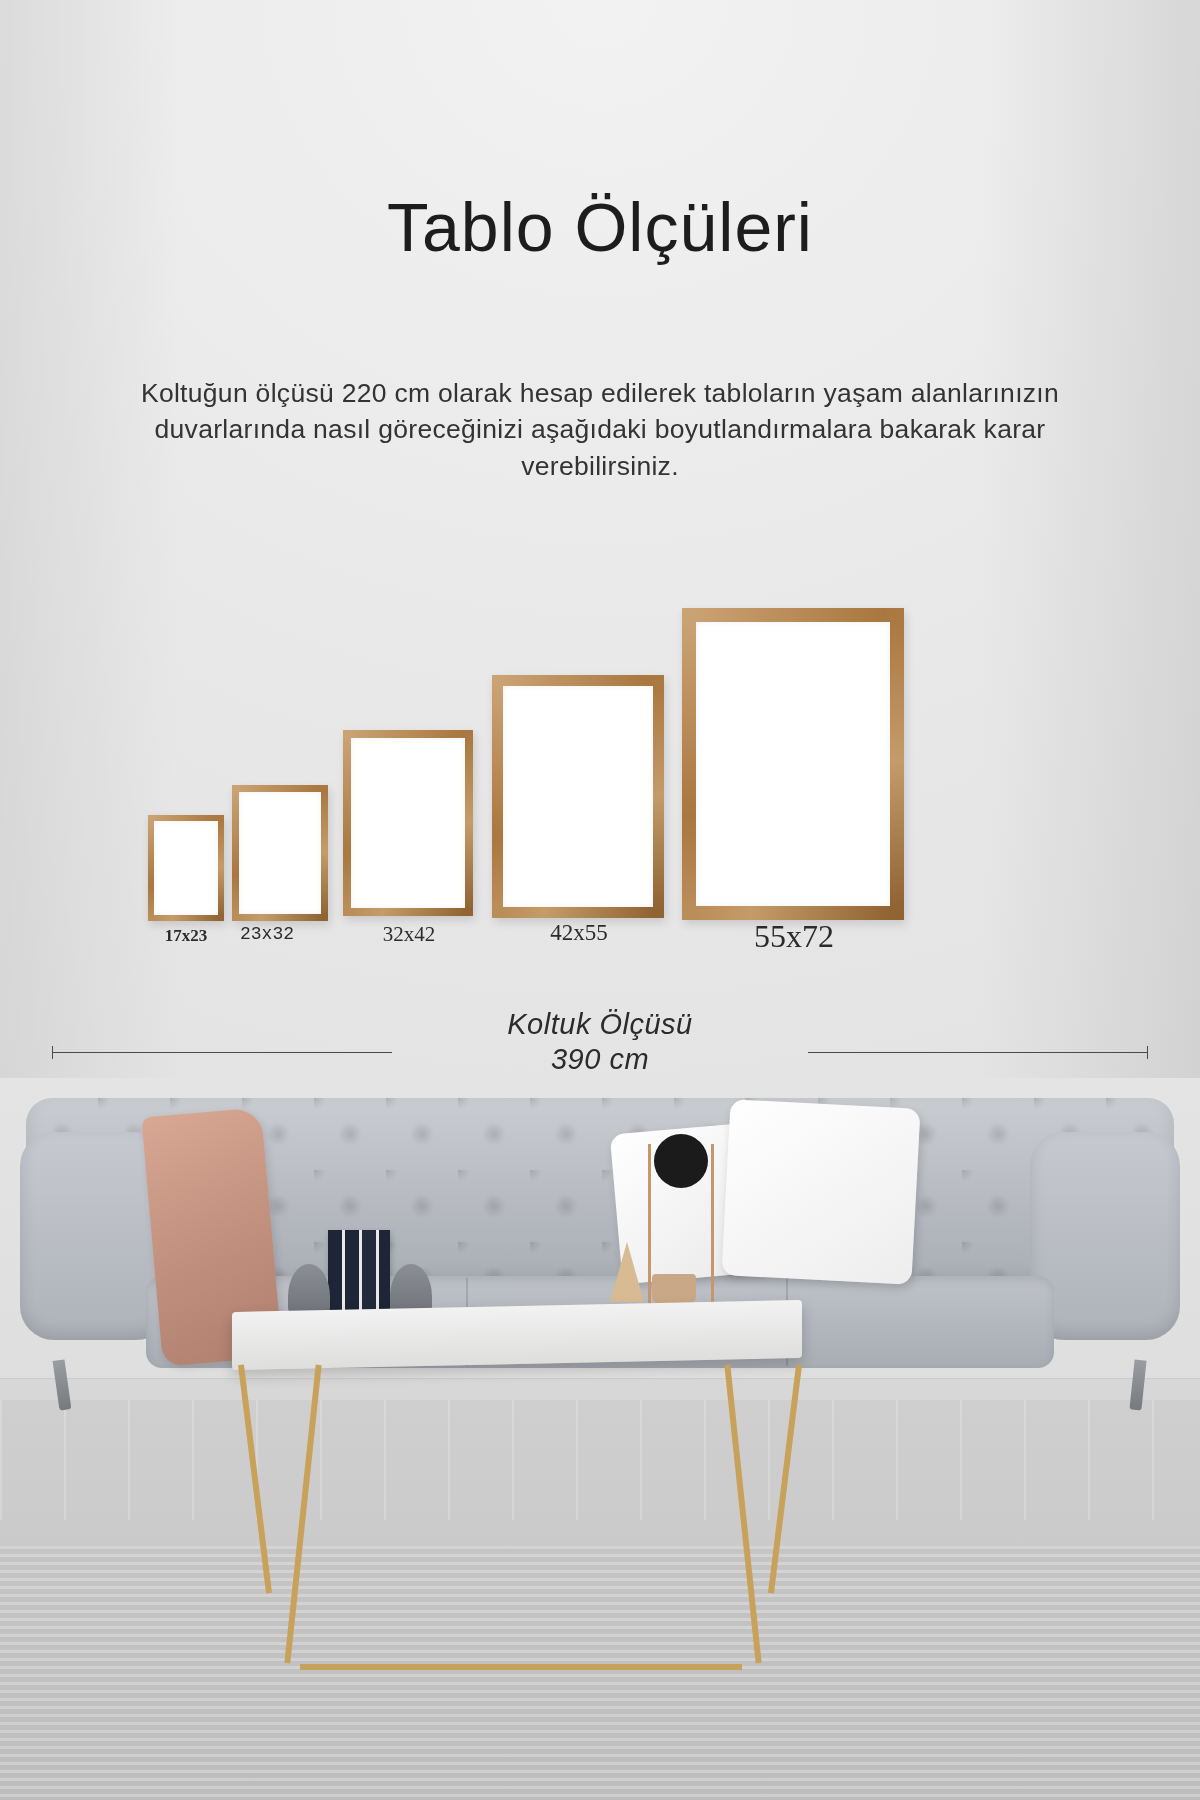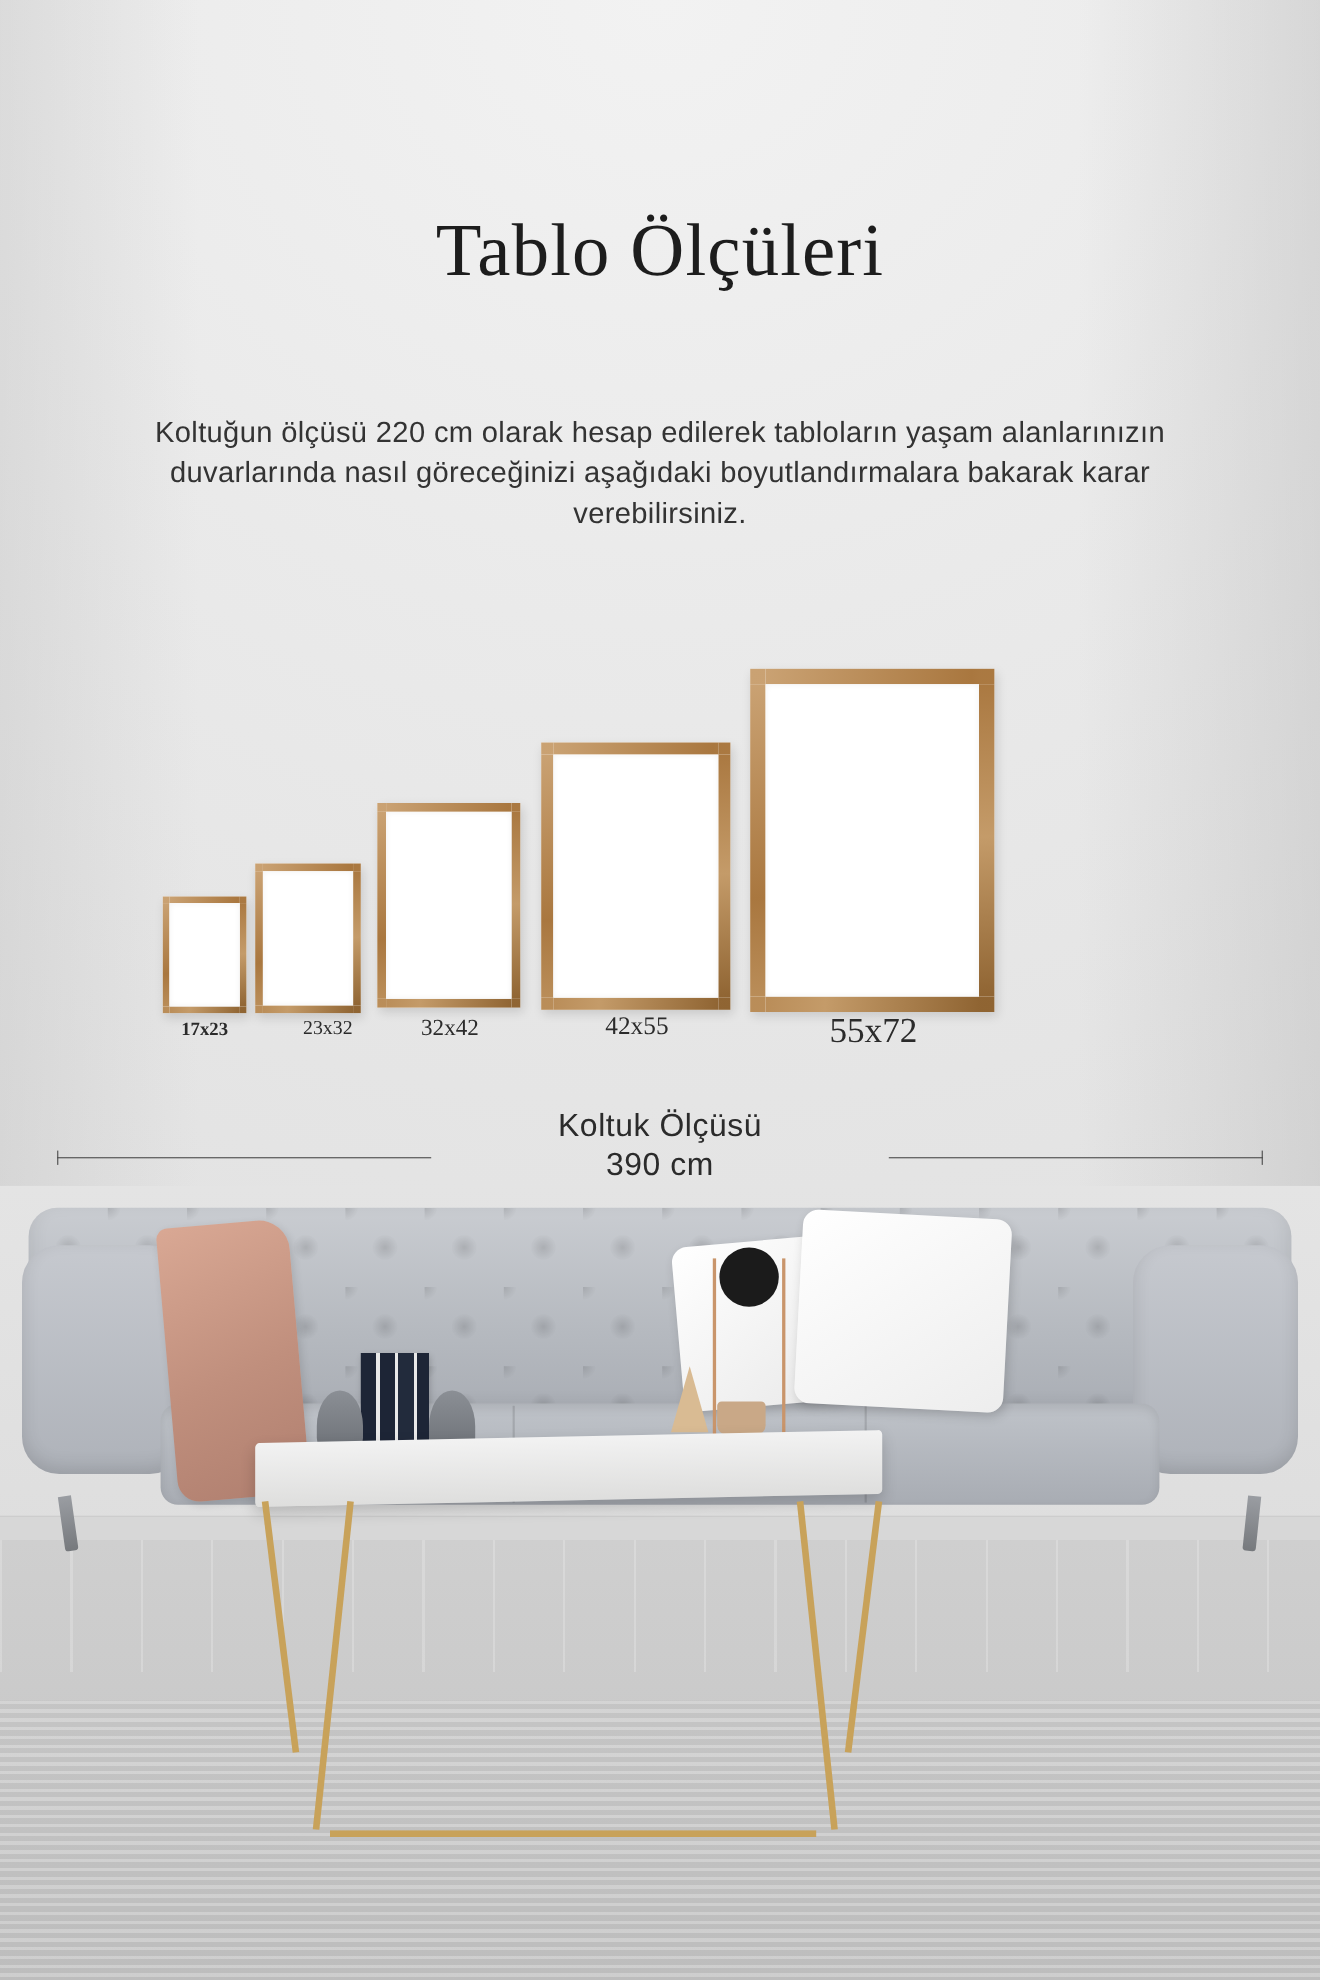--- a/index.html
+++ b/index.html
@@ -34,21 +34,21 @@
     background: linear-gradient(to left, rgba(185,185,185,0.40), rgba(185,185,185,0));
   }
 
   
   .title {
     position: absolute;
     top: 142px;
     left: 0;
     width: 100%;
     text-align: center;
-    font-family: Liberation Serif, serif;
+    font-family: Liberation Sans, sans-serif;
     font-size: 68px;
     font-weight: 400;
     letter-spacing: 1px;
     color: #1d1d1d;
   }
 
   
   .description {
     position: absolute;
     top: 348px;
@@ -94,37 +94,38 @@
   }
 
   
   #frame-0 { left: 148px;  top: 815px;  width: 76px;  height: 106px; border-width: 6px; }
   #frame-1 { left: 232px;  top: 785px;  width: 96px;  height: 136px; border-width: 7px; }
   #frame-2 { left: 343px;  top: 730px;  width: 130px; height: 186px; border-width: 8px; }
   #frame-3 { left: 492px;  top: 675px;  width: 172px; height: 243px; border-width: 11px; }
   #frame-4 { left: 682px;  top: 608px;  width: 222px; height: 312px; border-width: 14px; }
 
   #label-0 { left: 140px; top: 926px; width: 92px;  font-size: 17px; font-weight: bold; }
-  #label-1 { left: 243px; top: 924px; width: 110px; font-size: 18px; }
+  #label-1 { left: 212px; top: 924px; width: 110px; font-size: 18px; font-family: Liberation Mono, monospace; }
   #label-2 { left: 338px; top: 922px; width: 142px; font-size: 21px; }
   #label-3 { left: 486px; top: 920px; width: 186px; font-size: 23px; }
   #label-4 { left: 676px; top: 918px; width: 236px; font-size: 32px; }
 
   
   .measure-caption {
     position: absolute;
     top: 1007px;
     left: 0;
     width: 100%;
     text-align: center;
     font-family: "Liberation Sans", sans-serif;
     font-size: 29px;
     line-height: 1.22;
     color: #2b2b2b;
     letter-spacing: 0.5px;
+    font-style: italic;
   }
   .measure-line-left,
   .measure-line-right {
     position: absolute;
     top: 1052px;
     height: 1px;
     background: #4a4a4a;
   }
   .measure-line-left  { left: 52px;  width: 340px; }
   .measure-line-right { right: 52px; width: 340px; }

